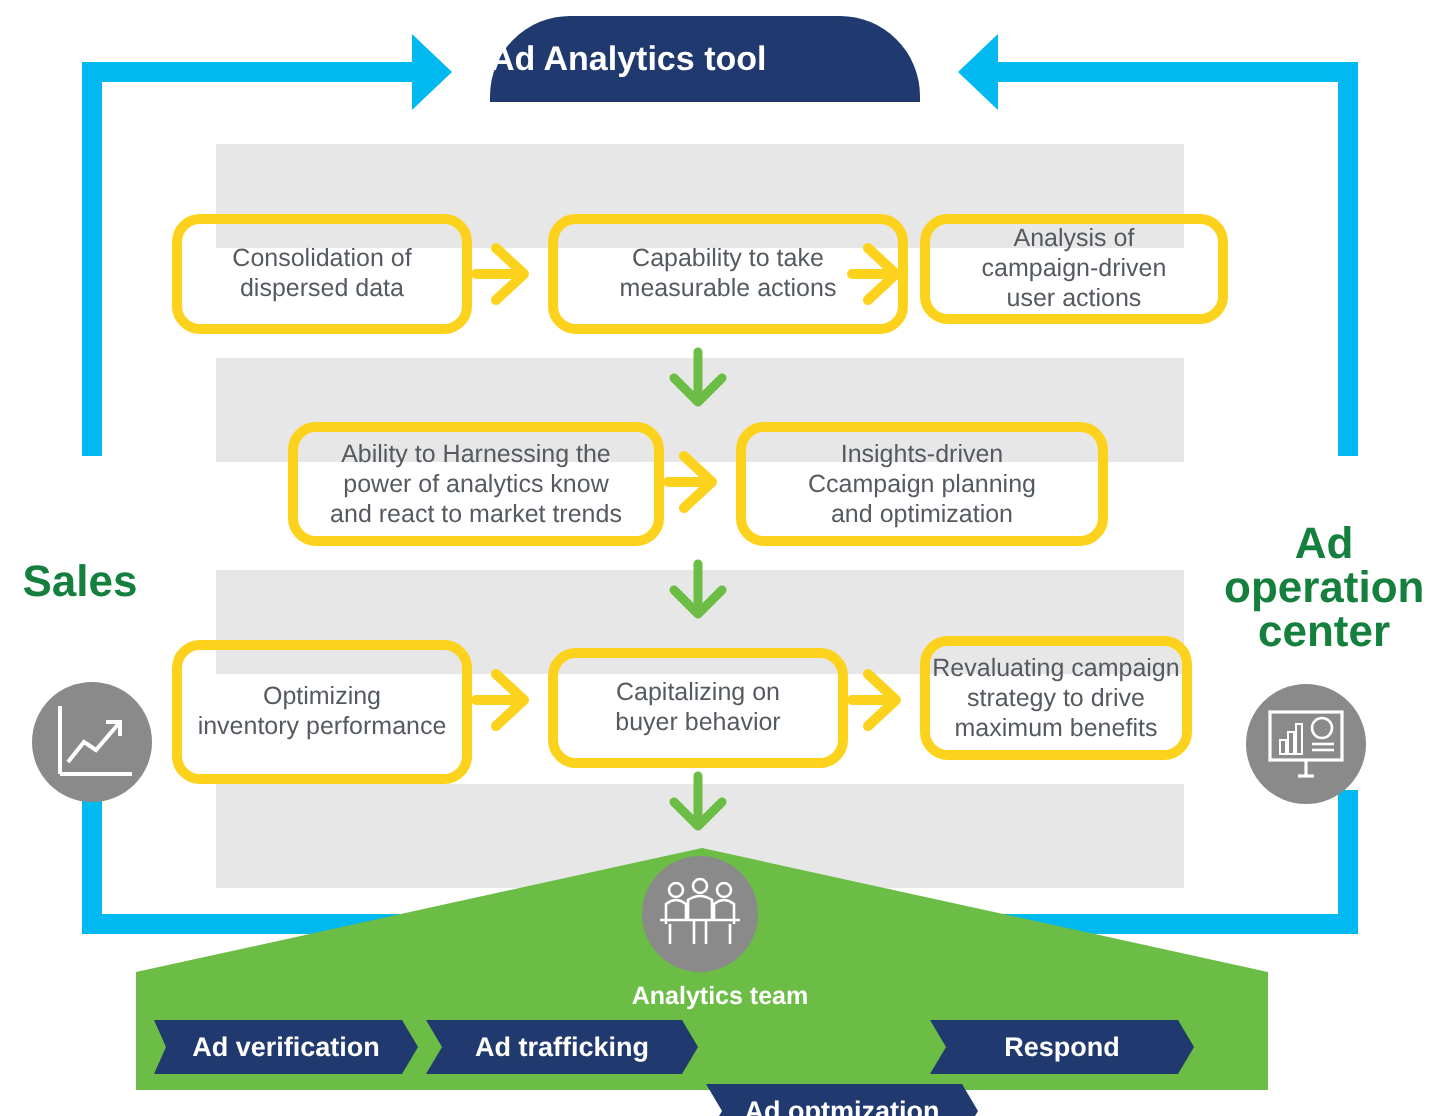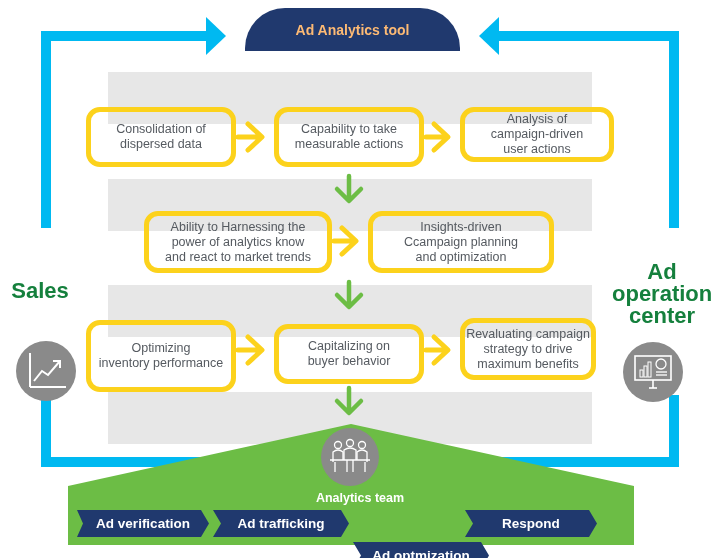--- a/index.html
+++ b/index.html
@@ -10,22 +10,22 @@
   .box { position: absolute; border: 5px solid #fcd21c; border-radius: 14px; background: transparent;
          display: flex; align-items: center; justify-content: center; text-align: center;
          color: #555a60; font-size: 12.5px; line-height: 15px; box-sizing: border-box; white-space: pre-line; }
   .side-label { position: absolute; color: #15803d; font-weight: bold; font-size: 22px; text-align: center;
                 line-height: 22px; white-space: pre-line; }
   .chev { position: absolute; top: 510px; height: 27px; color: #ffffff; font-size: 13.5px; font-weight: bold;
           display: flex; align-items: center; justify-content: center; }
   .chev svg { position: absolute; left: 0; top: 0; }
   .chev span { position: relative; }
   .title-pill { position: absolute; left: 245px; top: 8px; width: 215px; height: 43px; background: #20396e;
-                border-radius: 40px 40px 0 0; display: flex; align-items: center; justify-content: center;
-                color: #fdba74; font-weight: bold; font-size: 14px; }
+                border-radius: 40px 40px 0 0; display: flex; align-items: center; justify-content: flex-start;
+                color: #ffffff; font-weight: bold; font-size: 17px; }
   .team-label { position: absolute; left: 0; width: 720px; top: 491px; text-align: center; color: #fff;
                 font-weight: bold; font-size: 12.5px; }
   .icon-circle { position: absolute; border-radius: 50%; background: #8a8a8a; }
 </style>
 </head>
 <body>
 
 <svg class="abs" style="left:0;top:0" width="720" height="558">
 
   <polyline points="46,228 46,36 208,36" fill="none" stroke="#00b9f1" stroke-width="10"></polyline>
@@ -68,21 +68,21 @@
     <rect x="21" y="24" width="3" height="11" fill="none" stroke="#fff" stroke-width="1"></rect>
     <rect x="25" y="20" width="3" height="15" fill="none" stroke="#fff" stroke-width="1"></rect>
     <circle cx="38" cy="22" r="5" fill="none" stroke="#fff" stroke-width="1.3"></circle>
     <line x1="33" y1="30" x2="44" y2="30" stroke="#fff" stroke-width="1.3"></line>
     <line x1="33" y1="33" x2="44" y2="33" stroke="#fff" stroke-width="1.3"></line>
   </svg>
 </div>
 
 <div class="box" style="left:86px;top:107px;width:150px;height:60px;">Consolidation of
 dispersed data</div>
-<div class="box" style="left:274px;top:107px;width:150px;height:60px;">Capability to take
+<div class="box" style="left:274px;top:107px;width:180px;height:60px;">Capability to take
 measurable actions</div>
 <div class="box" style="left:460px;top:107px;width:154px;height:55px;">Analysis of
 campaign-driven
 user actions</div>
 
 <div class="box" style="left:144px;top:211px;width:188px;height:62px;">Ability to Harnessing the
 power of analytics know
 and react to market trends</div>
 <div class="box" style="left:368px;top:211px;width:186px;height:62px;">Insights-driven
 Ccampaign planning

